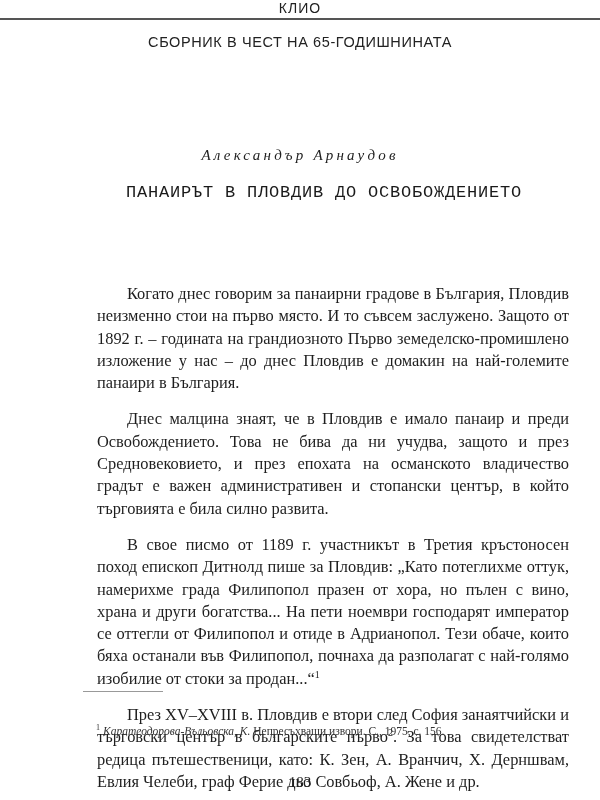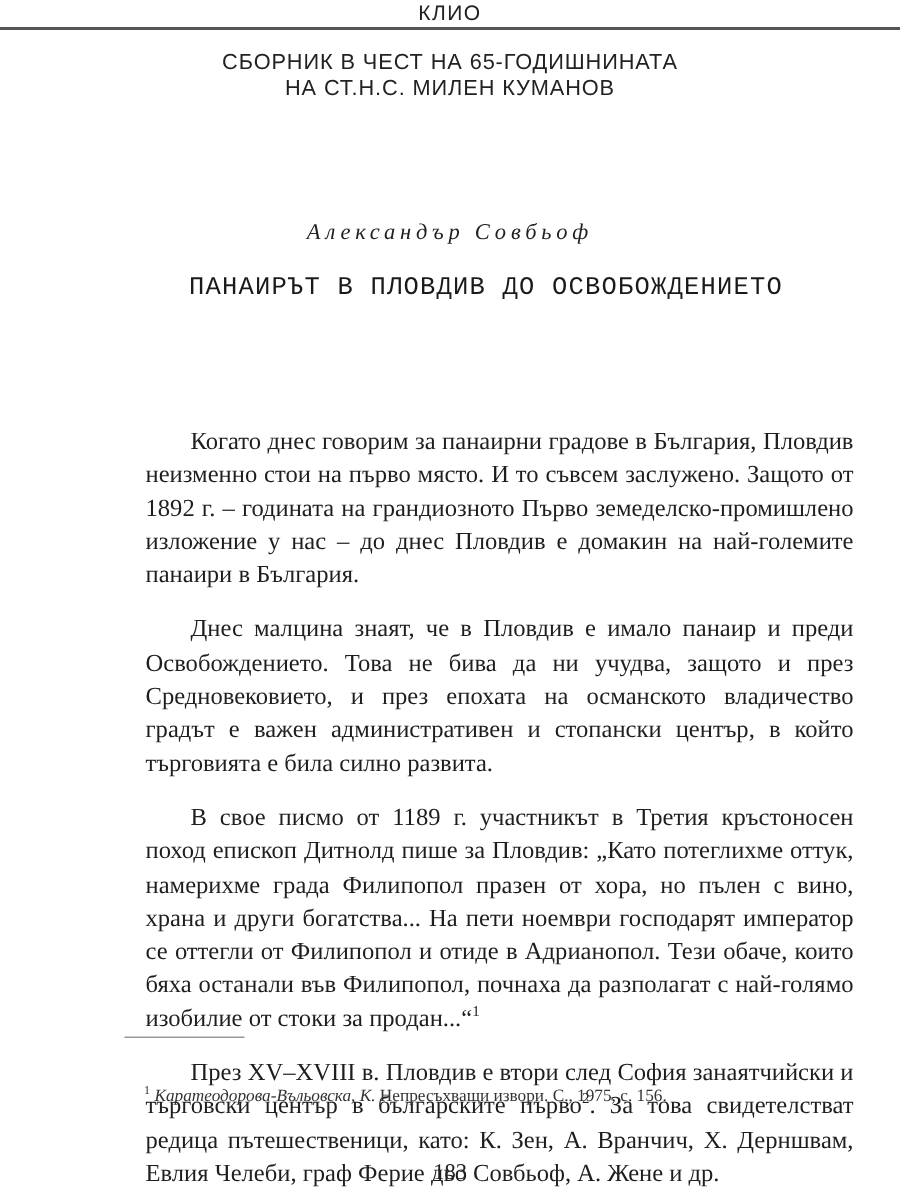--- a/index.html
+++ b/index.html
@@ -130,24 +130,23 @@
     }
   </style>
 </head>
 <body>
 
 <div class="running-head">КЛИО</div>
 <div class="head-rule"></div>
 
 <div class="collection-title">
   <div>СБОРНИК В ЧЕСТ НА 65-ГОДИШНИНАТА</div>
-  <div>НА СТ.Н.С. МИЛЕН КУМАНОВ</div>
 </div>
 
-<div class="author">Александър Совбьоф</div>
+<div class="author">Александър Арнаудов</div>
 <div class="article-title">ПАНАИРЪТ В ПЛОВДИВ ДО ОСВОБОЖДЕНИЕТО</div>
 
 <div class="body-text">
   <p>Когато днес говорим за панаирни градове в България, Пловдив неизменно стои на първо място. И то съвсем заслужено. Защото от 1892 г. – годината на грандиозното Първо земеделско-промишлено изложение у нас – до днес Пловдив е домакин на най-големите панаири в България.</p>
   <p>Днес малцина знаят, че в Пловдив е имало панаир и преди Освобождението. Това не бива да ни учудва, защото и през Средновековието, и през епохата на османското владичество градът е важен административен и стопански център, в който търговията е била силно развита.</p>
   <p><span>В свое писмо от 1189 г. участникът в Третия кръстоносен поход епископ Дитнолд пише за Пловдив: „Като потеглихме оттук, намерихме града Филипопол празен от хора, но пълен с вино, храна и други богатства... На пети ноември господарят император се оттегли от Филипопол и отиде в Адрианопол. Тези обаче, които бяха останали във Филипопол, почнаха да разполагат с най-голямо изобилие от стоки за продан...“</span><span class="fn-ref">1</span></p>
   <p><span>През XV–XVIII в. Пловдив е втори след София занаятчийски и търговски център в българските първо</span><span class="fn-ref">2</span><span>. За това свидетелстват редица пътешественици, като: К. Зен, А. Вранчич, Х. Дерншвам, Евлия Челеби, граф Ферие дьо Совбьоф, А. Жене и др.</span></p>
 </div>
 
 <div class="footnote-rule"></div>

